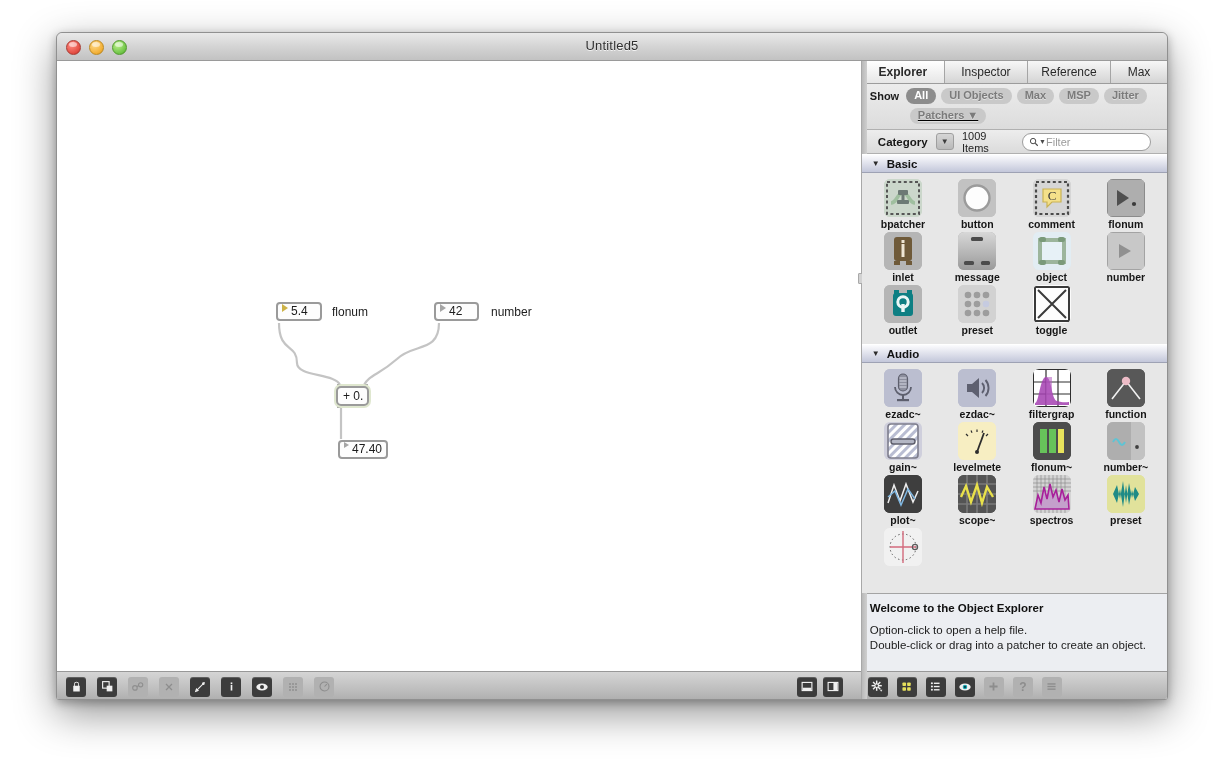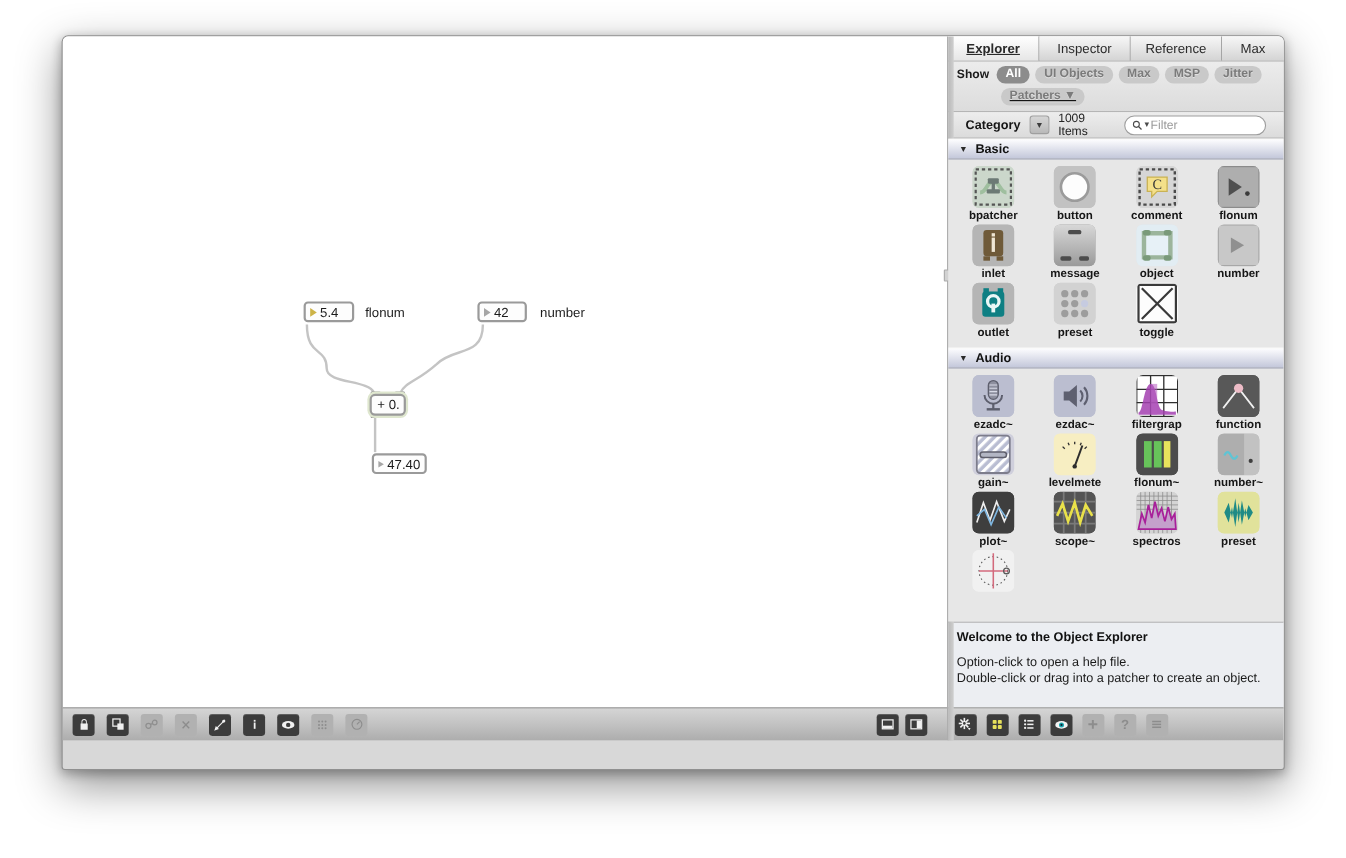--- a/index.html
+++ b/index.html
@@ -74,21 +74,21 @@
   .tbtn.dim { background: #b1b1b1; color:#8d8d8d; box-shadow:none; }
   .tbtn svg { display:block; }
 
   
   .nbox {
     position: absolute; box-sizing: border-box;
     height: 19px;
     background: #fdfdfd;
     border: 2px solid #9a9a9a;
     border-radius: 4px;
-    display: flex; align-items: center;
+    display: flex; align-items: flex-start;
     padding-left: 4px;
     font-size: 12px; color: #1c1c1c;
     font-family: "Liberation Sans", sans-serif;
   }
   .tri { width: 0; height: 0; border-left: 6px solid #cdb347;
          border-top: 4px solid transparent; border-bottom: 4px solid transparent;
          margin-right: 3px; }
   .tri.gray { border-left-color: #a6a6a6; }
   .tri.small { border-left-width:5px; border-top-width:3.5px; border-bottom-width:3.5px;}
   .objbox {
@@ -118,21 +118,21 @@
     border-bottom: 1px solid #9c9c9c;
   }
   .tab {
     flex: 1; display:flex; align-items:center; justify-content:center;
     font-size: 12px; color:#2a2a2a;
     border-right: 1px solid #a5a5a5;
     background: linear-gradient(to bottom,#f7f7f7,#d4d4d4);
     box-sizing: border-box;
   }
   .tab:last-child { border-right: none; }
-  .tab.active { background: linear-gradient(to bottom,#ffffff,#e6e6e6); font-weight: bold; text-decoration: underline;}
+  .tab.active { background: linear-gradient(to bottom,#ffffff,#e6e6e6); font-weight: bold;}
 
   .showbar {
     background: linear-gradient(to bottom,#ececec,#dcdcdc);
     border-bottom: 1px solid #b0b0b0;
     padding: 4px 0 5px 0; flex:none;
   }
   .showrow { display:flex; align-items:center; padding-left: 8px; gap:5px; }
   .showrow.r2 { padding-left: 48px; margin-top: 4px; text-decoration: underline; }
   .showlabel { font-size: 11px; font-weight: bold; color:#1b1b1b; margin-right: 2px;}
   .pill {
@@ -211,20 +211,28 @@
     position:absolute; left:0; top:0; bottom:0; width:5px;
     background: linear-gradient(to right,#b9b9b9,#cfcfcf);
   }
 </style>
 </head>
 <body>
 
 <div id="root">
   <div class="window">
 
+    <div class="titlebar">
+      <div class="lights">
+        <div class="light l-close"></div>
+        <div class="light l-min"></div>
+        <div class="light l-max"></div>
+      </div>
+      <div class="title-text">Untitled5</div>
+    </div>
 
     <div class="body-row">
 
       <div class="patcher">
         <div class="canvas">
 
           <svg class="patch-svg">
 
             <path d="M 222,262 C 222,292 240,282 240,302 C 240,316 278,312 283,324" stroke="#c4c4c4" stroke-width="2.2" fill="none"></path>
 

